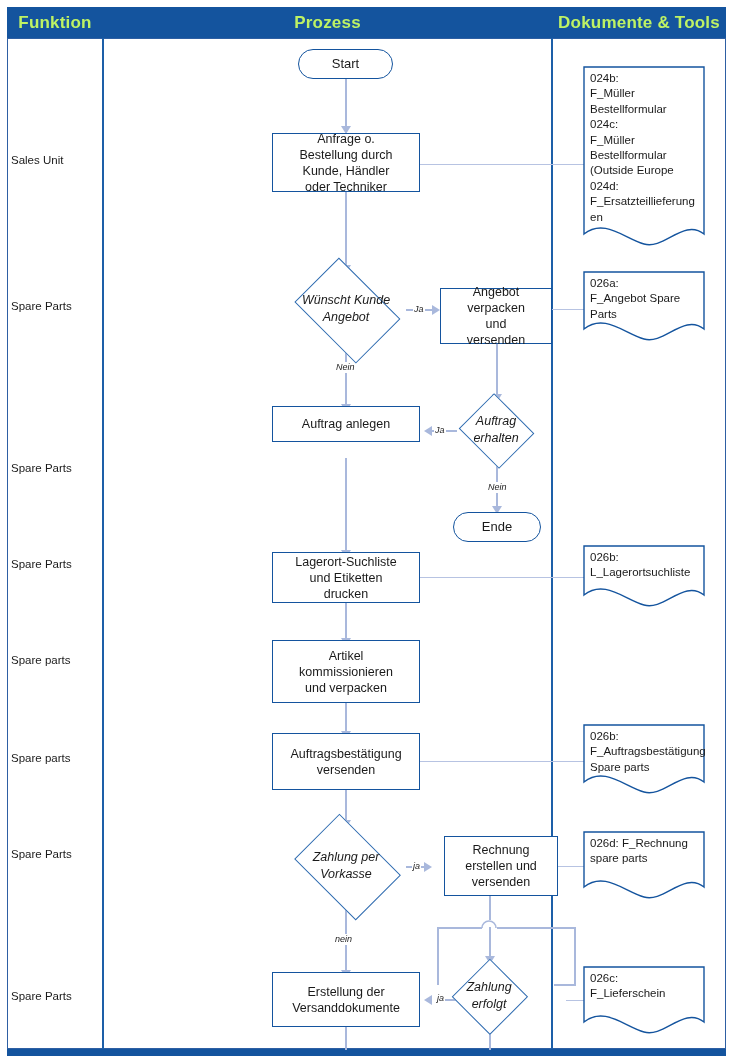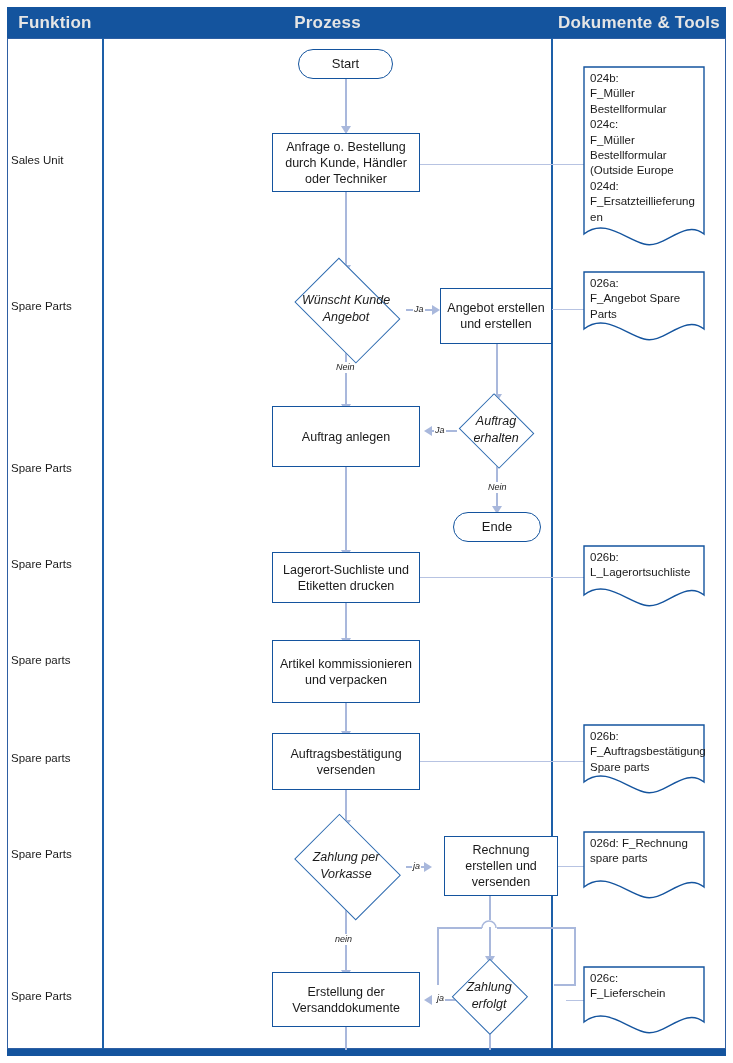--- a/index.html
+++ b/index.html
@@ -1,20 +1,20 @@
 <!DOCTYPE html>
 <html><head>
 <meta charset="utf-8">
 <style>
   html,body{margin:0;padding:0;background:#ffffff;}
   body{font-family:"Liberation Sans",sans-serif;}
   #page{position:relative;width:733px;height:1063px;overflow:hidden;background:#fff;}
 
   
-  .hdr{position:absolute;top:7px;height:31px;background:#14549E;color:#e5e5e5;
+  .hdr{position:absolute;top:7px;height:31px;background:#14549E;color:#bef264;
        display:flex;align-items:center;justify-content:center;
        font-size:17px;font-weight:bold;letter-spacing:.2px;}
   .hdr-funktion{left:7px;width:96px;}
   .hdr-prozess{left:103px;width:449px;}
   .hdr-dokumente{left:552px;width:174px;}
 
   
   .frame{position:absolute;left:7px;top:38px;width:719px;height:1011px;
          border:1px solid #2E5FA3;box-sizing:border-box;}
   .divider{position:absolute;top:38px;width:2px;height:1011px;background:#1D5FA8;}
@@ -24,21 +24,21 @@
 
   
   .fn-label{position:absolute;left:11px;font-size:11.5px;color:#1a1a1a;
             white-space:nowrap;line-height:14px;}
 
   
   .shape{position:absolute;box-sizing:border-box;display:flex;
          align-items:center;justify-content:center;text-align:center;
          color:#1a1a1a;}
   .proc{border:1.6px solid #14549E;background:#fff;font-size:12.5px;
-        line-height:16px;padding:2px 4px;}
+        line-height:16px;padding:2px 20px;}
   .term{border:1.6px solid #14549E;background:#fff;border-radius:24px;
         font-size:13px;line-height:16px;}
 
   
   .dec-wrap{position:absolute;font-style:italic;}
   .dec-box{position:absolute;left:0;top:0;width:100%;height:100%;}
   .dec-box:before{content:"";position:absolute;left:14.6%;top:14.6%;
         width:70.7%;height:70.7%;border:1.6px solid #2E6BB0;background:#fff;
         transform:rotate(45deg);}
   .dec-lbl{position:absolute;left:0;top:0;width:100%;height:100%;
@@ -164,28 +164,28 @@
 
   <div class="shape term" style="left:298px;top:49px;width:95px;height:30px;">Start</div>
 
   <div class="shape proc" style="left:272px;top:133px;width:148px;height:59px;">Anfrage o. Bestellung durch Kunde, Händler oder Techniker</div>
 
   <div class="dec-wrap" style="left:286px;top:266px;width:120px;height:86px;">
     <div class="dec-box"></div>
     <div class="dec-lbl">Wünscht Kunde Angebot</div>
   </div>
 
-  <div class="shape proc" style="left:440px;top:288px;width:112px;height:56px;">Angebot erstellen und erstellen</div>
+  <div class="shape proc" style="left:440px;top:288px;width:112px;height:56px;">Angebot verpacken und versenden</div>
 
   <div class="dec-wrap" style="left:457px;top:396px;width:78px;height:68px;">
     <div class="dec-box"></div>
     <div class="dec-lbl">Auftrag erhalten</div>
   </div>
 
-  <div class="shape proc" style="left:272px;top:406px;width:148px;height:61px;">Auftrag anlegen</div>
+  <div class="shape proc" style="left:272px;top:406px;width:148px;height:36px;">Auftrag anlegen</div>
 
   <div class="shape term" style="left:453px;top:512px;width:88px;height:30px;">Ende</div>
 
   <div class="shape proc" style="left:272px;top:552px;width:148px;height:51px;">Lagerort-Suchliste und Etiketten drucken</div>
 
   <div class="shape proc" style="left:272px;top:640px;width:148px;height:63px;">Artikel kommissionieren und verpacken</div>
 
   <div class="shape proc" style="left:272px;top:733px;width:148px;height:57px;">Auftragsbestätigung versenden</div>
 
   <div class="dec-wrap" style="left:286px;top:822px;width:120px;height:88px;">

